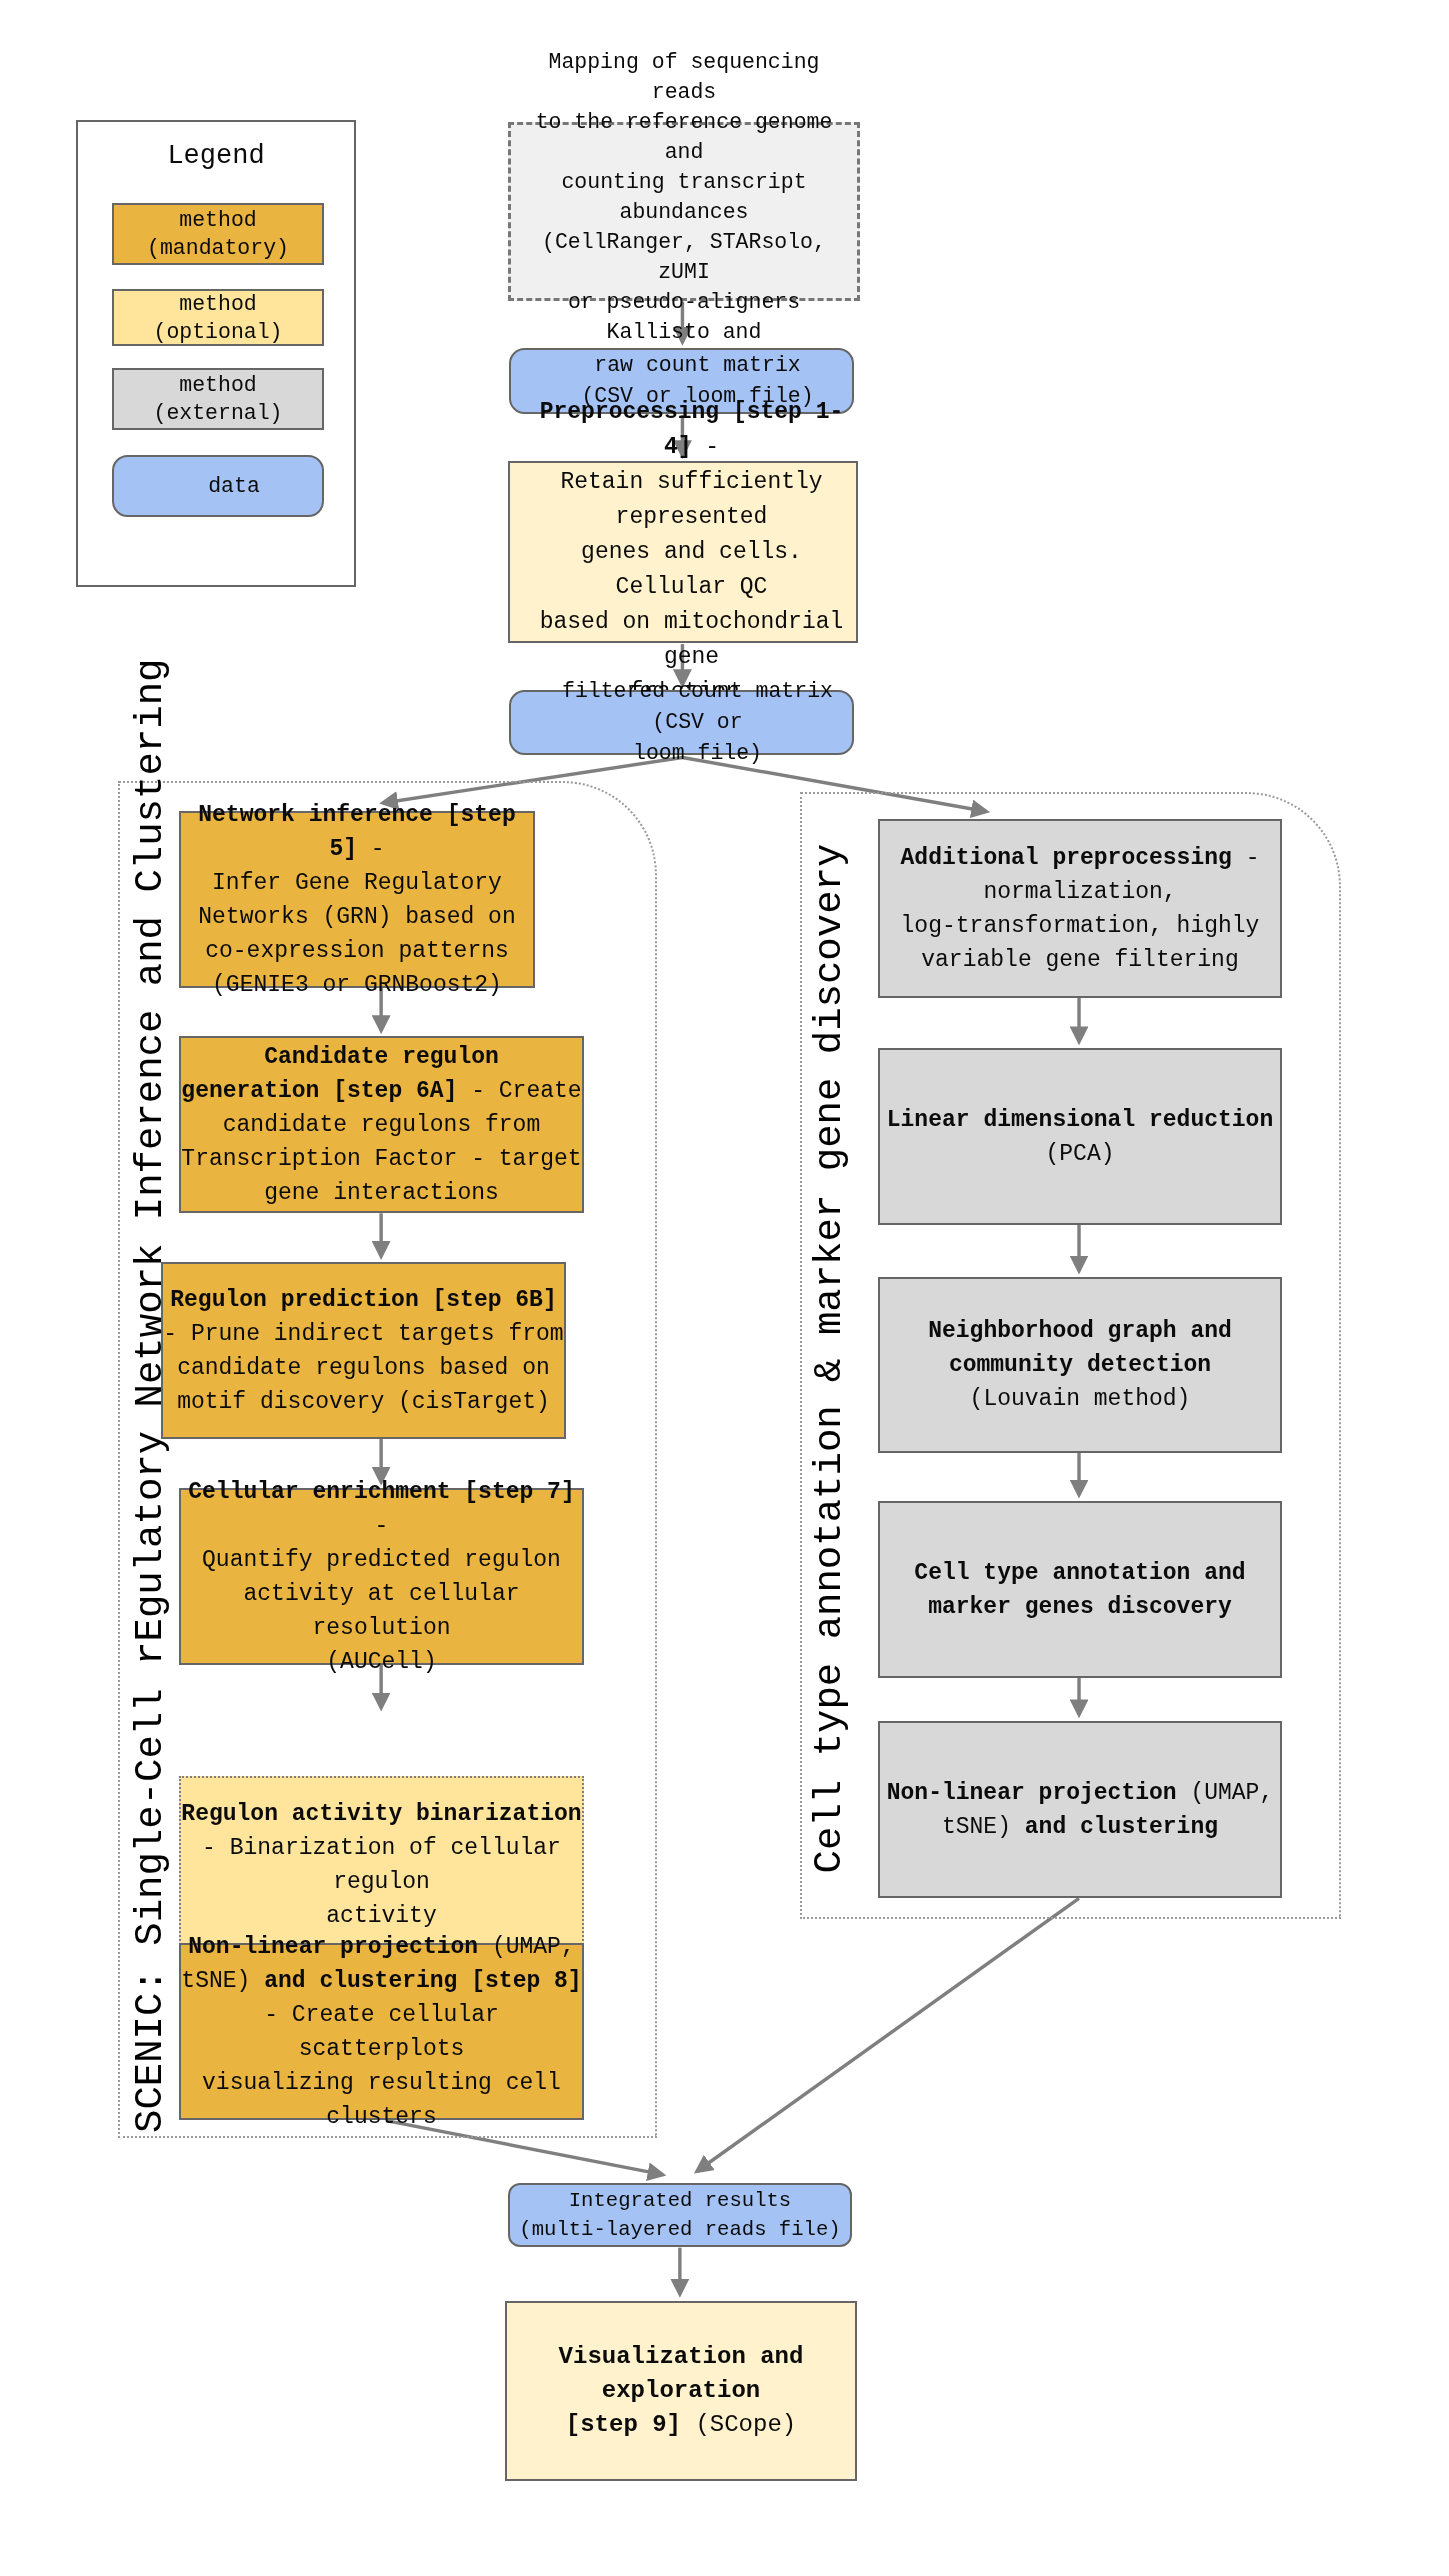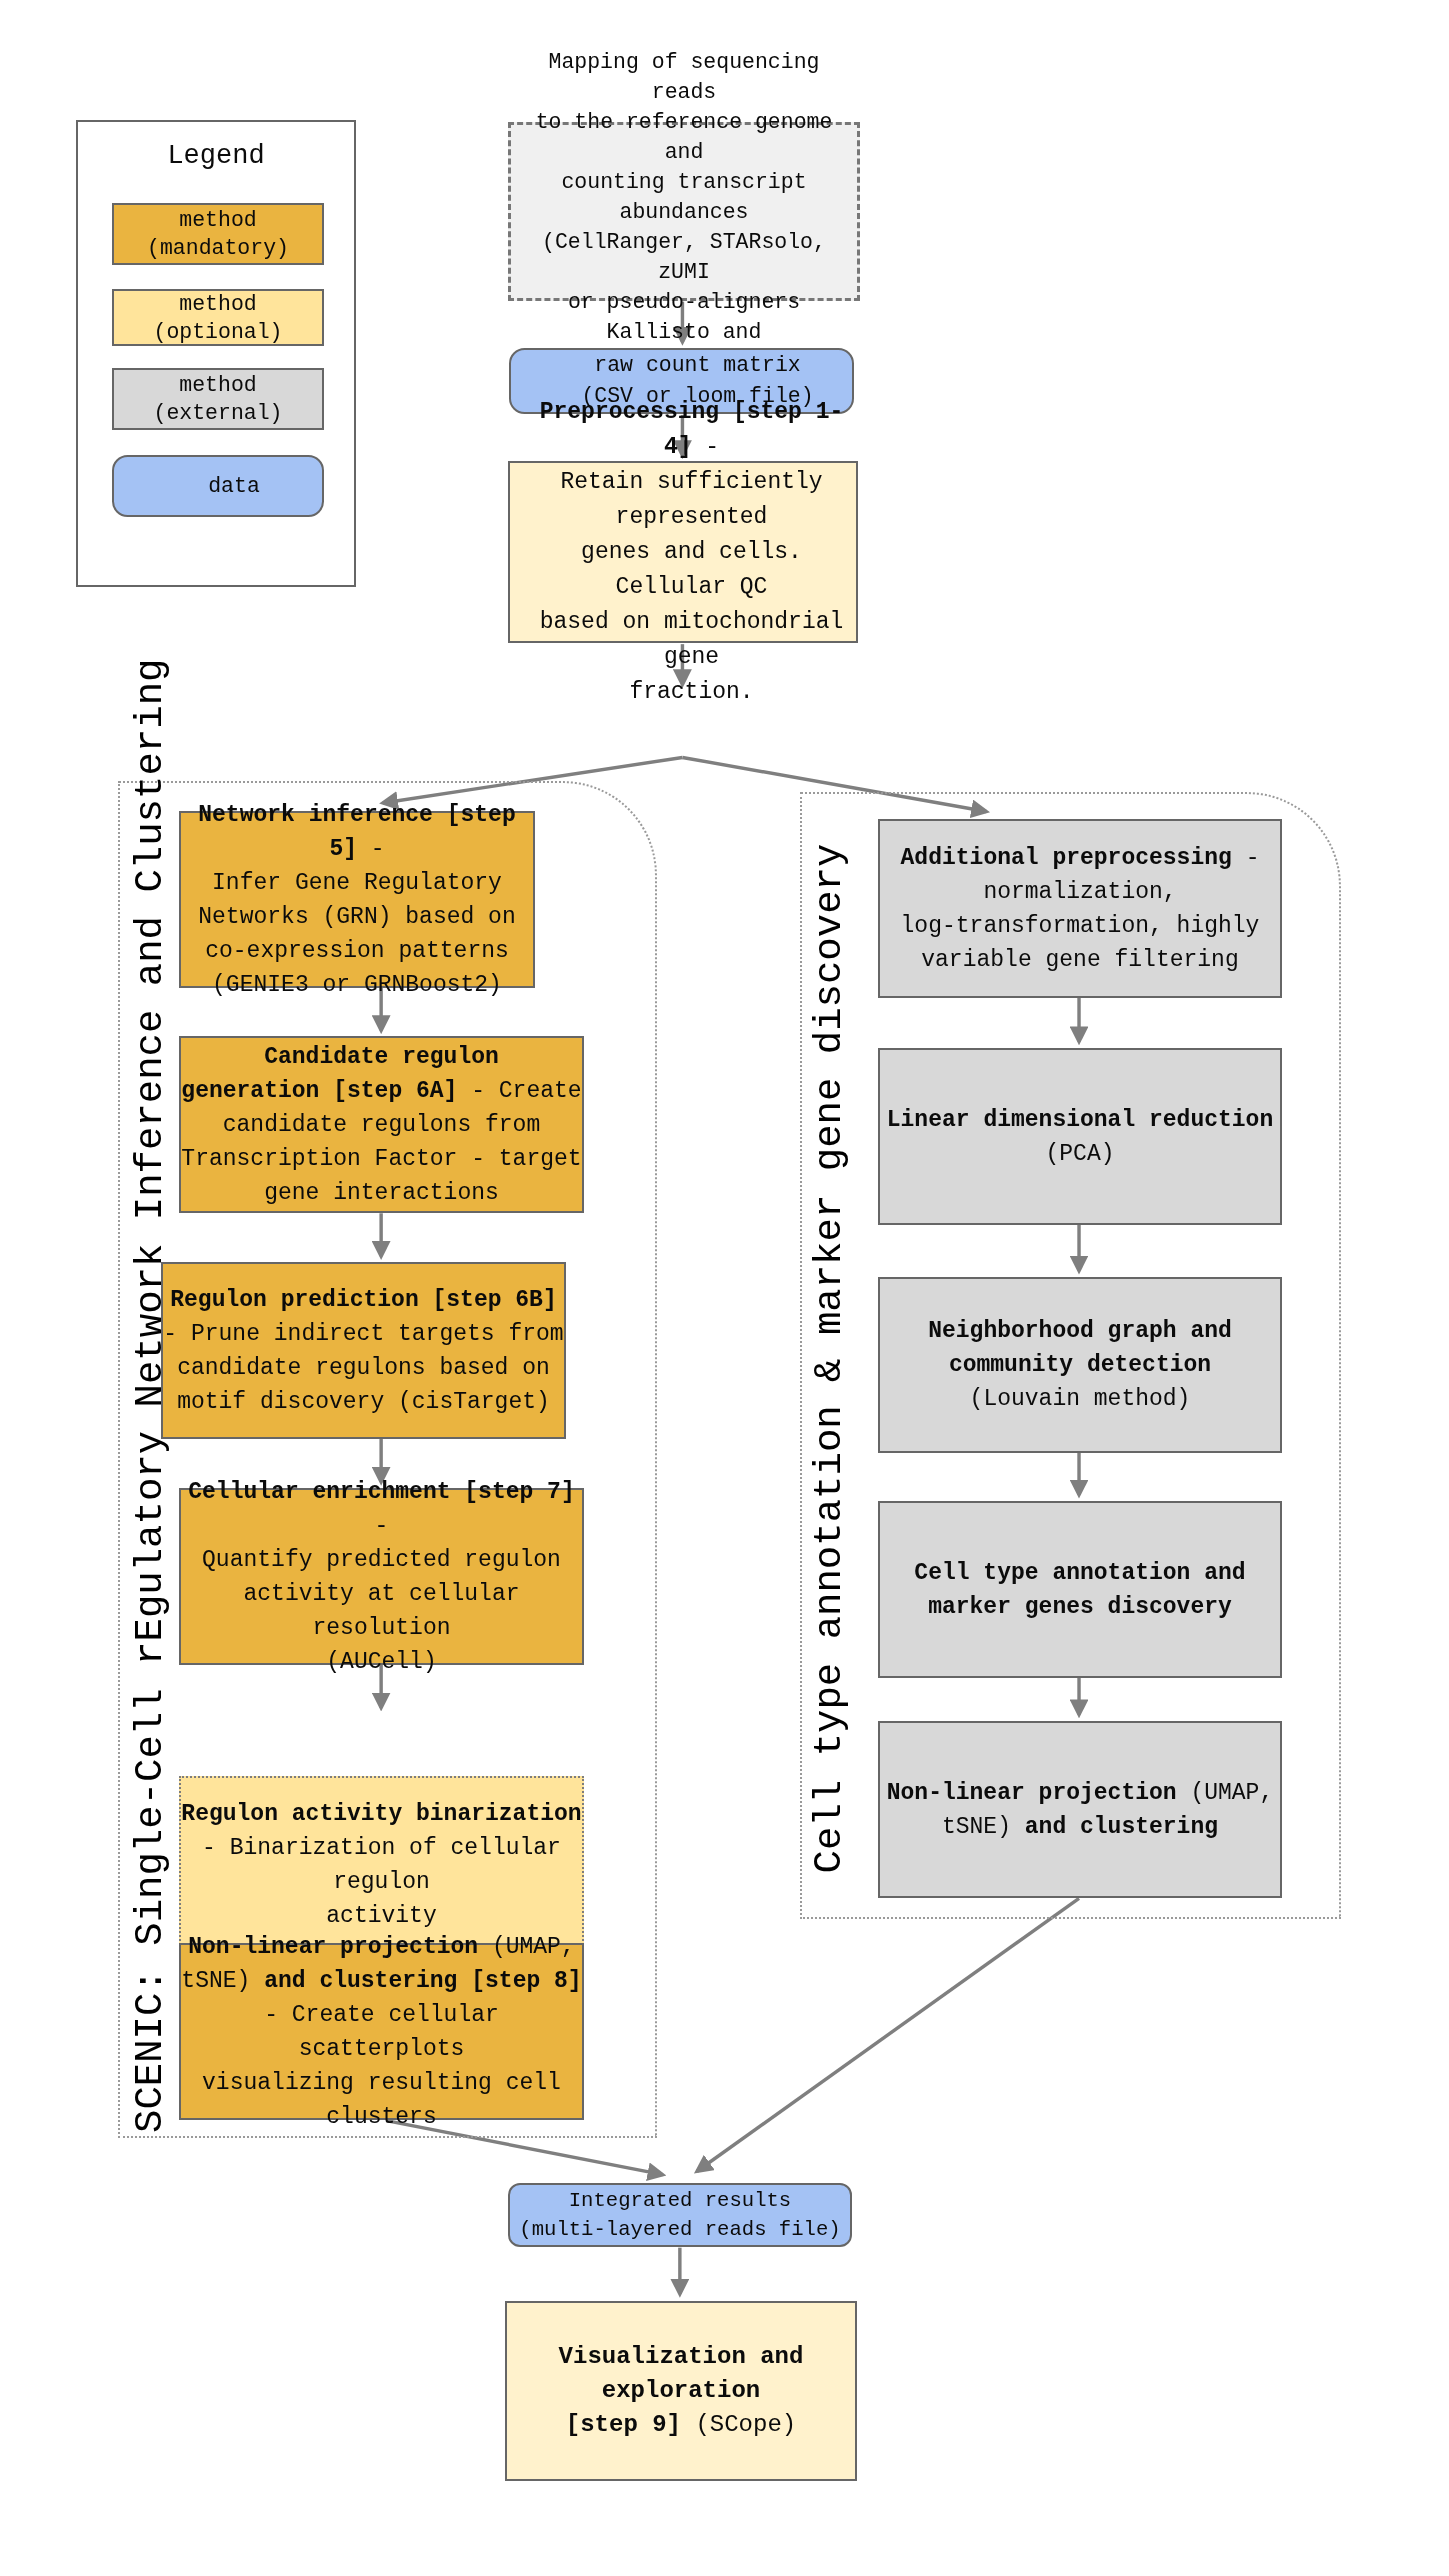--- a/index.html
+++ b/index.html
@@ -95,20 +95,24 @@
   </div>
 
   <div class="node f27p" style="left: 508px; top: 425px; width: 350px; height: 182px; background: rgb(255, 242, 204); padding-left: 17px;">
     <span><span style="font-weight: bold;">Preprocessing [step 1-4]</span><span> -
 Retain sufficiently represented
 genes and cells. Cellular QC
 based on mitochondrial gene
 fraction.</span></span>
   </div>
 
+  <div class="node rounded f25b" style="left: 509px; top: 654px; width: 345px; height: 65px; background: rgb(164, 194, 244);">
+    <span><span>filtered count matrix (CSV or
+loom file)</span></span>
+  </div>
 
   <div class="node" style="left: 179px; top: 775px; width: 356px; height: 177px; background: rgb(234, 180, 64);">
     <span><span style="font-weight: bold;">Network inference [step 5]</span><span> -
 Infer Gene Regulatory
 Networks (GRN) based on
 co-expression patterns
 (GENIE3 or GRNBoost2)</span></span>
   </div>
 
   <div class="node" style="left: 179px; top: 1000px; width: 405px; height: 177px; background: rgb(234, 180, 64);">

